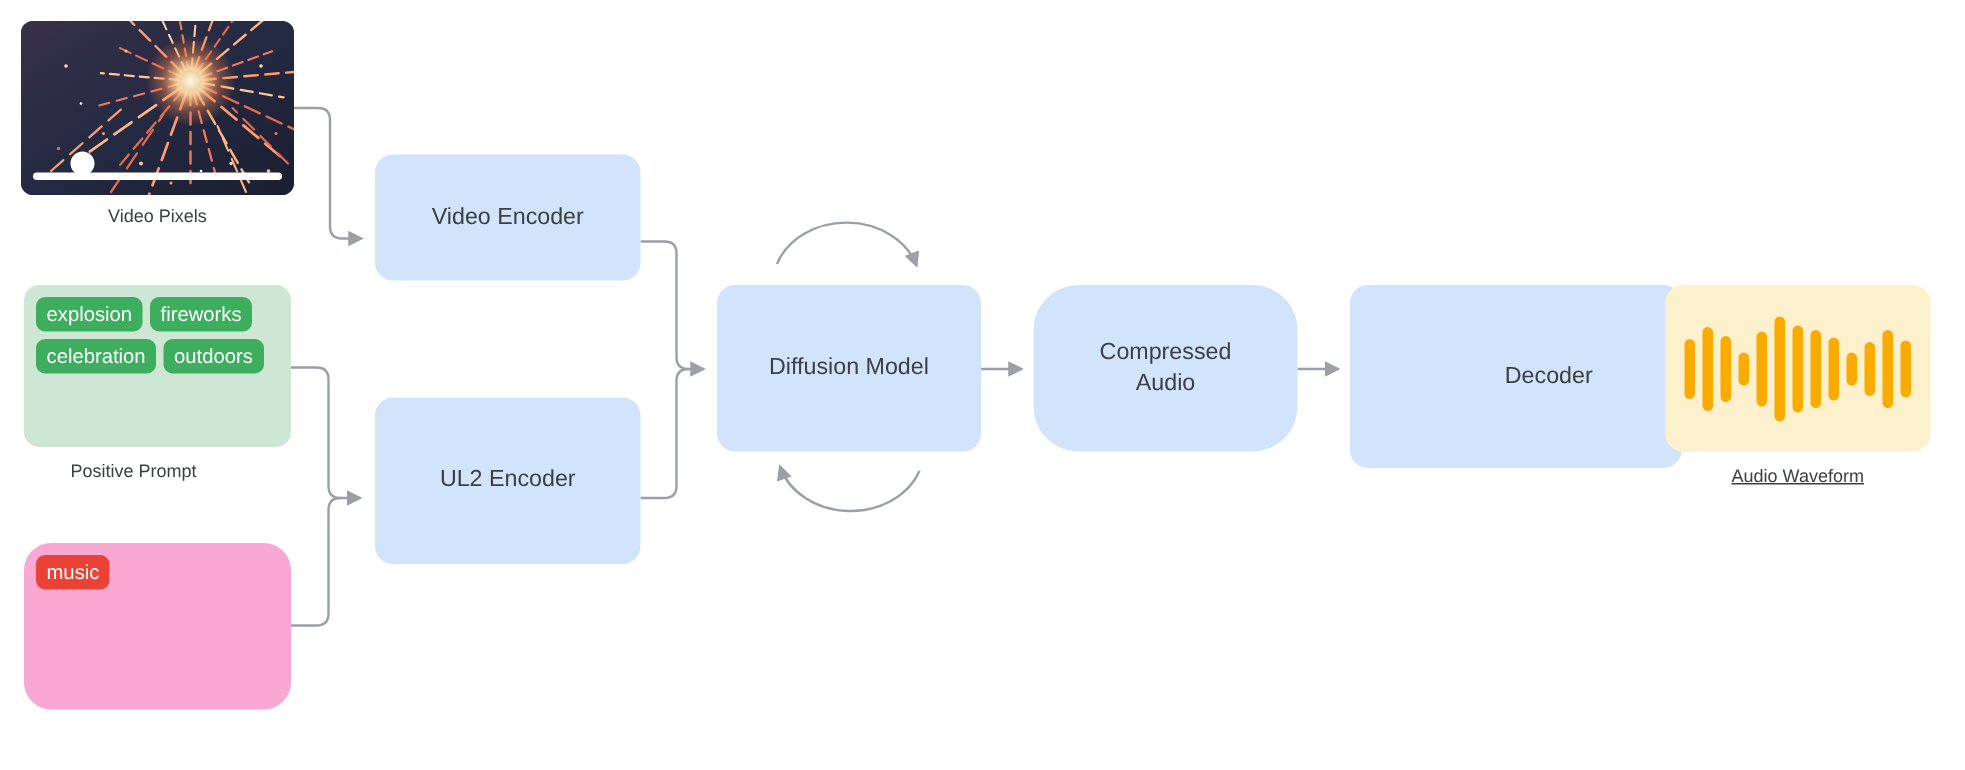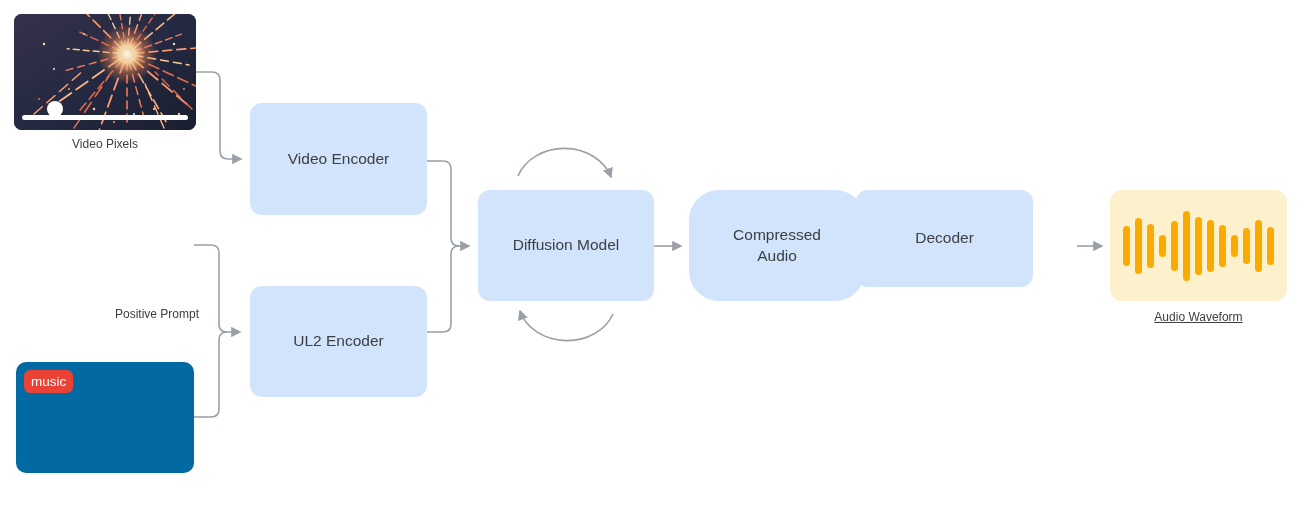--- a/index.html
+++ b/index.html
@@ -14,21 +14,21 @@
 
   .caption{position:absolute;color:#3c4043;font-size:12px;text-align:center;}
 
   .thumb{position:absolute;left:14px;top:14px;width:182px;height:116px;border-radius:8px;overflow:hidden;background:#20253a;}
   .thumb svg{display:block;}
   .progress{position:absolute;left:8px;right:8px;bottom:10px;height:5px;background:#ffffff;border-radius:3px;}
   .handle{position:absolute;left:25px;bottom:3px;width:16px;height:16px;background:#ffffff;border-radius:50%;}
 
   .promptbox{position:absolute;border-radius:10px;padding:8px;box-sizing:border-box;display:flex;flex-wrap:wrap;gap:5px;align-content:flex-start;}
   .promptbox.pos{background:#cee7d5;}
-  .promptbox.neg{background:#0369a1;}
+  .promptbox.neg{background:#f9a8d4;border-radius:18px;}
   .tag{color:#ffffff;font-size:13.5px;line-height:18px;padding:2.5px 7px;border-radius:6px;height:18px;}
   .tag.green{background:#3cae5e;}
   .tag.red{background:#ea4335;}
 
   .wavebox{position:absolute;left:1110px;top:190px;width:177px;height:111px;background:#fdf0cd;border-radius:12px;
            display:flex;align-items:center;justify-content:center;}
   .waveicon{display:flex;align-items:center;gap:5px;}
   .wbar{width:7px;background:#f9ab00;border-radius:4px;}
 </style>
 </head>
@@ -156,39 +156,45 @@
         <circle cx="165" cy="100" r="1.2" fill="#ffc894"></circle>
           <circle cx="120" cy="100" r="0.9" fill="#ffffff"></circle>
       </g>
     </svg>
     <div class="progress">
       <div class="handle"></div>
     </div>
   </div>
   <div class="caption" style="left:14px;top:137px;width:182px;">Video Pixels</div>
 
-  <div class="caption" style="left:21px;top:307px;width:178px;text-align:right;">Positive Prompt</div>
+  <div class="promptbox pos" style="left:16px;top:190px;width:178px;height:108px;">
+    <span class="tag green">explosion</span>
+    <span class="tag green">fireworks</span>
+    <span class="tag green">celebration</span>
+    <span class="tag green">outdoors</span>
+  </div>
+  <div class="caption" style="left:0;top:307px;width:178px;">Positive Prompt</div>
 
   <div class="promptbox neg" style="left:16px;top:362px;width:178px;height:111px;">
     <span class="tag red">music</span>
   </div>
 
-  <div class="node" style="left:250px;top:103px;width:177px;height:112px;align-items:center;">
+  <div class="node" style="left:250px;top:103px;width:177px;height:84px;align-items:center;">
     <span class="lbl">Video Encoder</span>
   </div>
-  <div class="node" style="left:250px;top:286px;width:177px;height:111px;">
+  <div class="node" style="left:250px;top:265px;width:177px;height:111px;">
     <span class="lbl">UL2 Encoder</span>
   </div>
   <div class="node" style="left:478px;top:190px;width:176px;height:111px;">
     <span class="lbl" style="max-width:130px;">Diffusion Model</span>
   </div>
   <div class="node" style="left:689px;top:190px;width:176px;height:111px;border-radius:30px;">
     <span class="lbl" style="max-width:96px;">Compressed Audio</span>
   </div>
-  <div class="node" style="left:856px;top:190px;width:177px;height:97px;">
+  <div class="node" style="left:900px;top:190px;width:177px;height:122px;padding-left:44px;">
     <span class="lbl">Decoder</span>
   </div>
 
   <div class="wavebox">
     <div class="waveicon">
         <div class="wbar" style="height: 40px;"></div>
         <div class="wbar" style="height: 56px;"></div>
         <div class="wbar" style="height: 44px;"></div>
         <div class="wbar" style="height: 22px;"></div>
         <div class="wbar" style="height: 50px;"></div>

